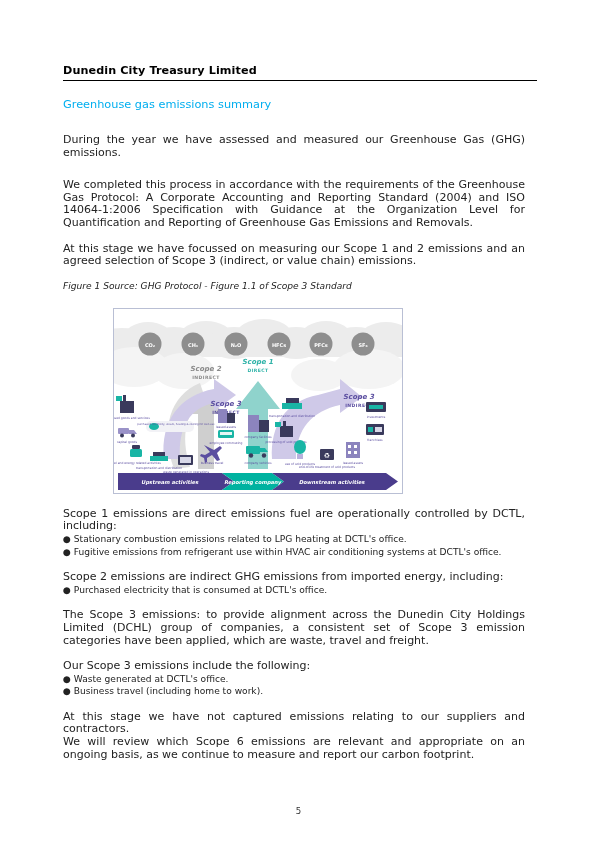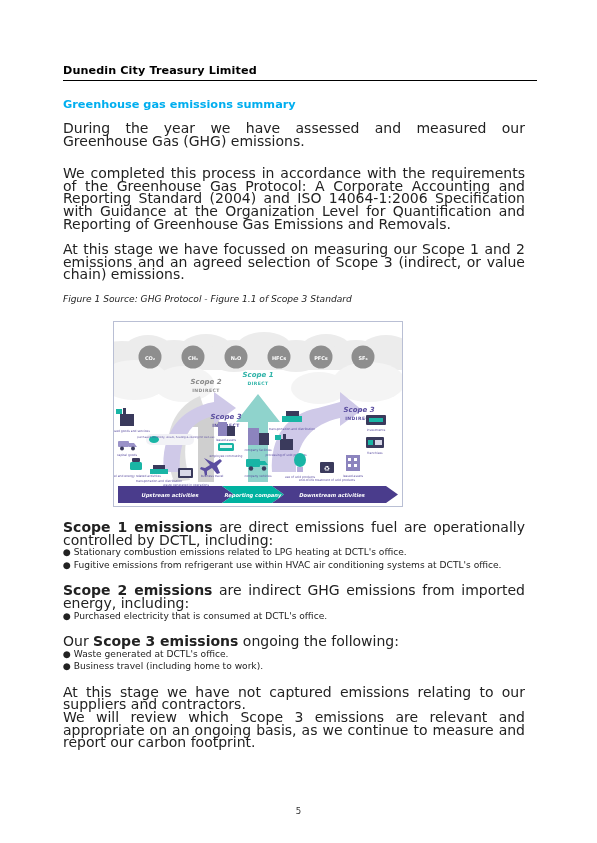--- a/index.html
+++ b/index.html
@@ -39,44 +39,44 @@
   }
   .header-rule {
     border-bottom: 1.6px solid #000;
     width: 474px;
     margin-bottom: 16px;
   }
 
   
   .title-block {
     color: #00AEEF;
-    font-weight: bold;
+    font-weight: normal;
     font-size: 11.3px;
     line-height: 15px;
-    margin-bottom: 10px;
+    margin-bottom: 22px;
   }
 
   
   p.para {
-    font-size: 14px;
+    font-size: 11px;
     line-height: 12.6px;
     margin: 0 12px 13px 0;
     text-align: justify;
     color: #222;
   }
   p.para.tight { margin-bottom: 0; }
   .gap-lg { height: 13px; }
   .gap-sm { height: 7px; }
   .bullets {
     font-size: 9.1px;
     line-height: 12.6px;
     color: #222;
   }
   .bullets div { text-align: left; }
-  b, strong { font-weight: bold; }
+  b, strong { font-weight: normal; }
 
   
   .fig-caption {
     font-size: 9.1px;
     font-style: italic;
     color: #222;
     margin-bottom: 17px;
   }
 
   
@@ -357,28 +357,29 @@
 
     <div class="gap-lg"></div>
 
     <p class="para tight"><b>Scope 2 emissions</b><span> are indirect GHG emissions from imported energy, including:</span></p>
     <div class="bullets">
       <div>● Purchased electricity that is consumed at DCTL's office.</div>
     </div>
 
     <div class="gap-lg"></div>
 
-
-    <p class="para tight"><span>Our </span><b>Scope 3 emissions</b><span> ongoing the following:</span></p>
+    <p class="para"><b>The</b><span> Scope 3 emissions: to provide alignment across the Dunedin City Holdings Limited (DCHL) group of companies, a consistent set of Scope 3 emission categories have been applied, which are waste, travel and freight.</span></p>
+
+    <p class="para tight"><span>Our </span><b>Scope 3 emissions</b><span> include the following:</span></p>
     <div class="bullets">
       <div>● Waste generated at DCTL's office.</div>
       <div>● Business travel (including home to work).</div>
     </div>
 
     <div class="gap-lg"></div>
 
     <p class="para tight">At this stage we have not captured emissions relating to our suppliers and contractors.</p>
-    <p class="para">We will review which Scope 3 emissions are relevant and appropriate on an ongoing basis, as we continue to measure and report our carbon footprint.</p>
+    <p class="para">We will review which Scope 6 emissions are relevant and appropriate on an ongoing basis, as we continue to measure and report our carbon footprint.</p>
 
   </div>
 
   <div class="page-number">5</div>
 </div>
 
 </body></html>

